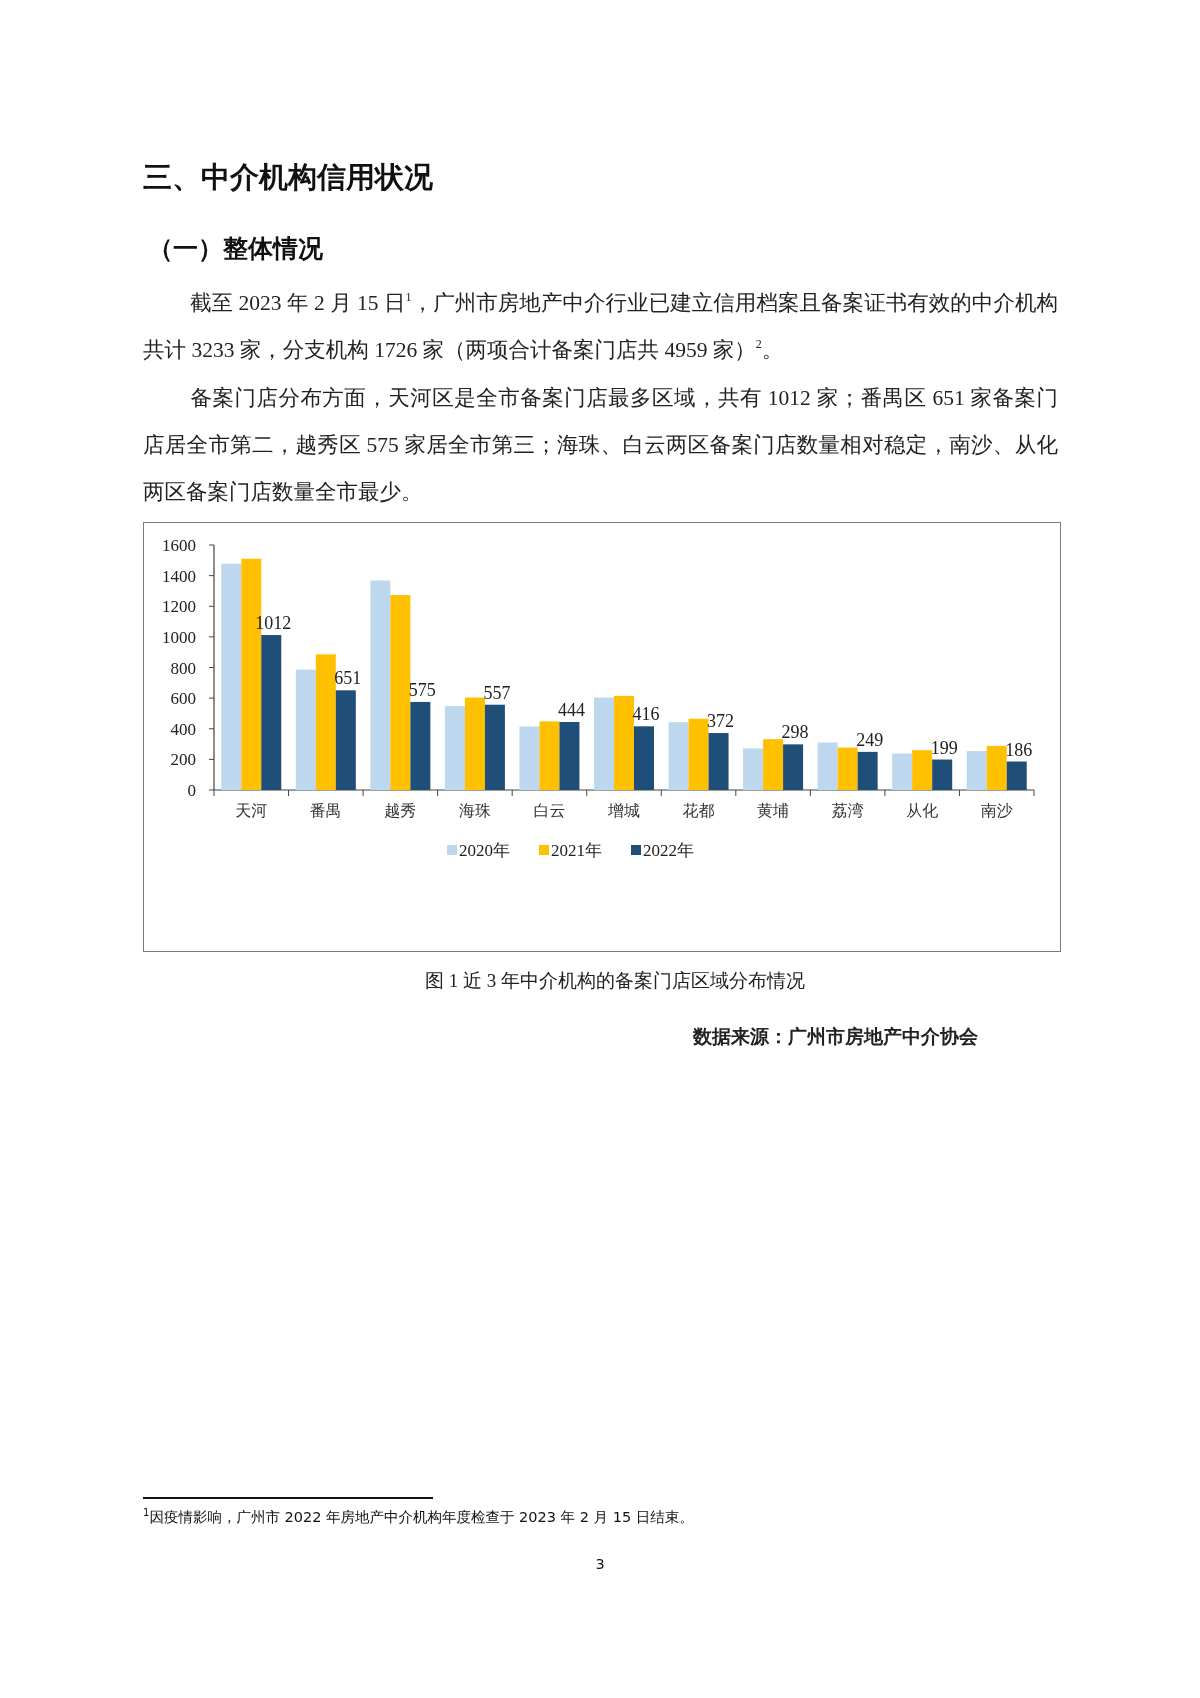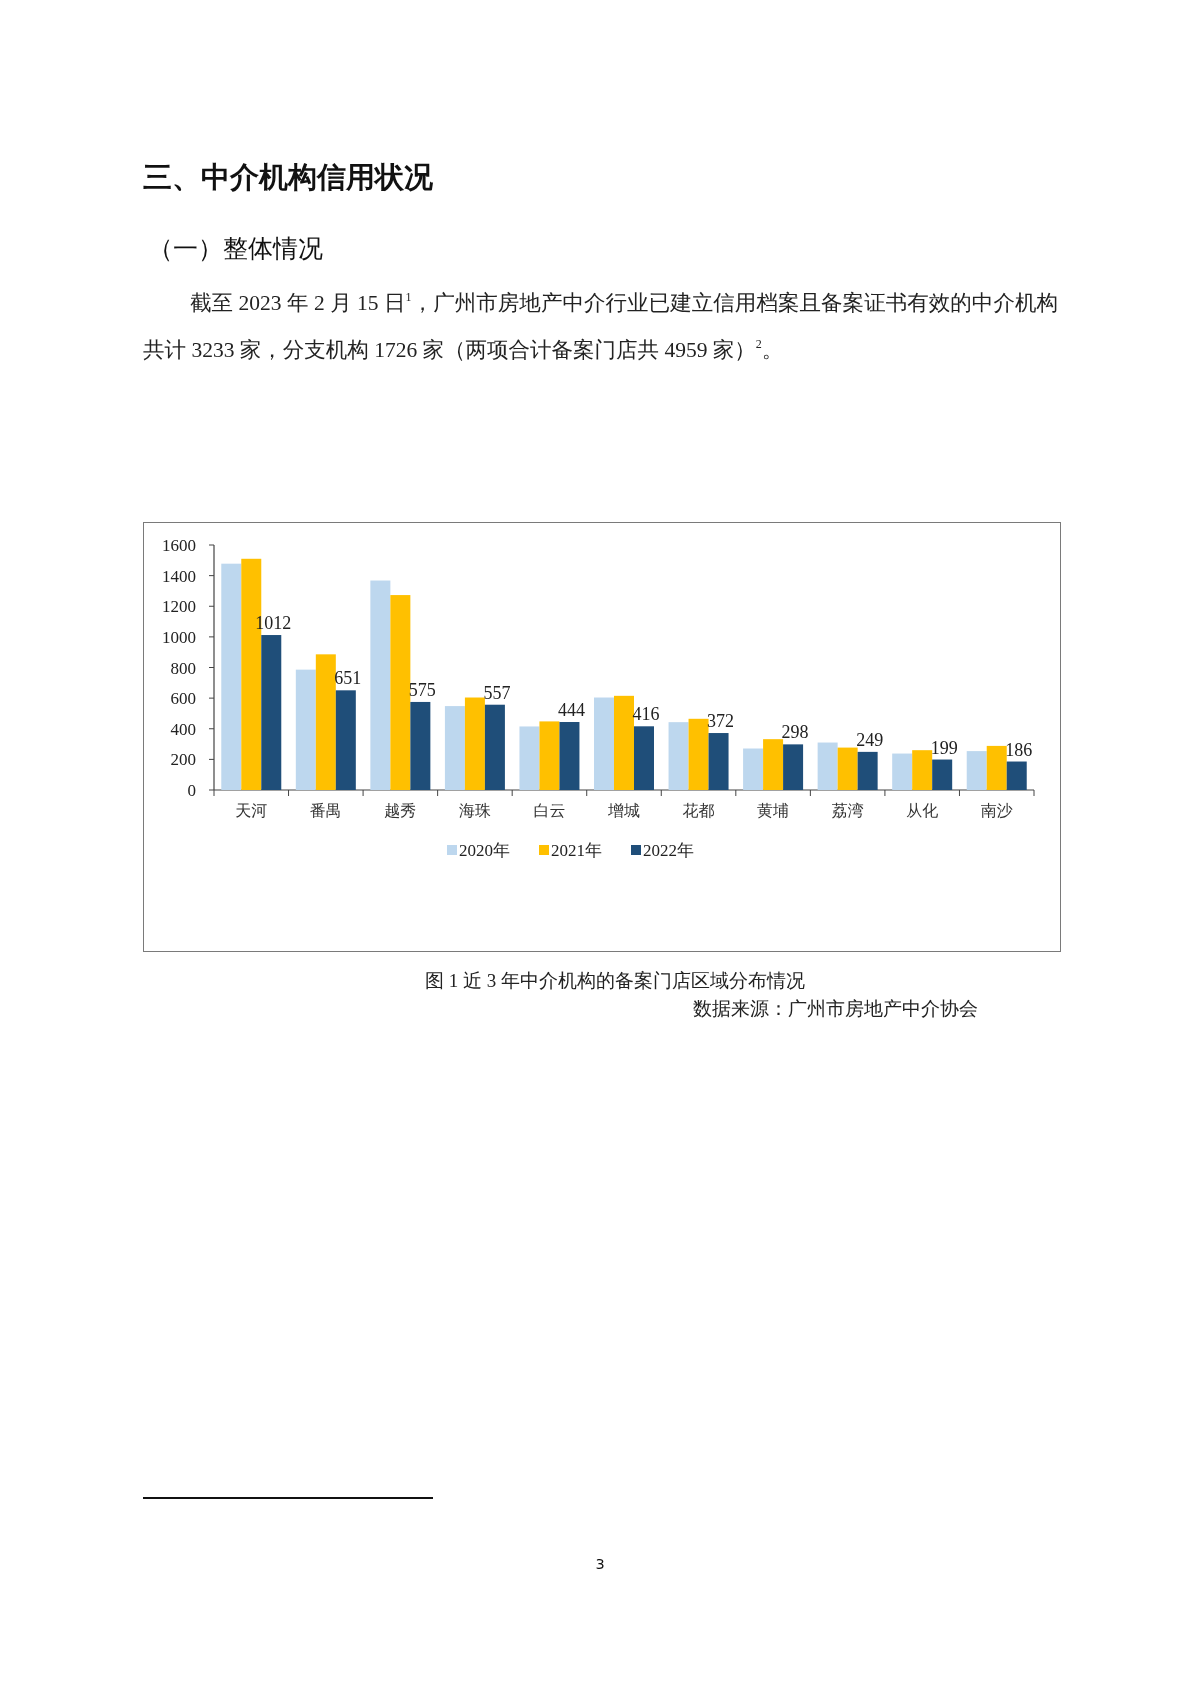--- a/index.html
+++ b/index.html
@@ -2,56 +2,57 @@
 <html><head>
 <meta charset="utf-8">
 <style>
   html, body { margin: 0; padding: 0; background: #ffffff; }
   body { width: 1200px; height: 1698px; position: relative; overflow: hidden;
          font-family: "Liberation Serif", "DejaVu Serif", serif; color: #1a1a1a; }
   .page { position: absolute; left: 0; top: 0; width: 1120px; height: 1698px; }
   .h1 { position: absolute; left: 143px; top: 158px; font-family: "DejaVu Sans", sans-serif;
         font-weight: bold; font-size: 29px; letter-spacing: 0px; color: #111; }
   .h2 { position: absolute; left: 148px; top: 232px; font-family: "DejaVu Sans", sans-serif;
-        font-weight: normal; font-size: 25px; color: #111; }
+        font-weight: bold; font-size: 25px; color: #111; }
   .para { position: absolute; left: 143px; width: 915px; font-size: 21.5px; line-height: 47px;
           text-align: justify; color: #222; }
   .para .indent { display: inline-block; width: 47px; }
   sup { font-size: 12px; vertical-align: 9px; line-height: 0; }
   .p1 { top: 280px; }
   .p2 { top: 375px; }
   .p3 { top: 1030px; }
   .p4 { top: 1263px; }
 
   .chart-box { position: absolute; left: 143px; top: 522px; width: 918px; height: 430px;
                border: 1.5px solid #7a7a7a; box-sizing: border-box; background: #fff; }
   .chart-svg { position: absolute; left: 0; top: 0; }
   .caption { position: absolute; top: 968px; left: 0; width: 1200px; text-align: center;
              font-size: 19px; color: #222; }
   .caption-inner { display: inline-block; margin-left: 30px; }
-  .source { position: absolute; top: 996px; right: 142px; font-size: 19px; color: #222; }
+  .source { position: absolute; top: 1024px; right: 142px; font-size: 19px; color: #222; font-weight: bold; }
 
   .fn-rule { position: absolute; left: 143px; top: 1497px; width: 290px; height: 1.5px; background: #111; }
   .fn { position: absolute; left: 143px; font-family: "DejaVu Sans", sans-serif; font-size: 14.5px; color: #111; }
   .fn1 { top: 1508px; }
   .fn2 { top: 1530px; }
   .fn sup { font-size: 10px; vertical-align: 6px; }
   .page-num { position: absolute; left: 0; width: 1200px; top: 1556px; text-align: center;
               font-family: "DejaVu Sans", sans-serif; font-size: 14.5px; color: #111; }
 </style>
 </head>
 <body>
 
 <div class="page">
 
   <div class="h1">三、中介机构信用状况</div>
   <div class="h2">（一）整体情况</div>
 
   <div class="para p1"><span class="indent"></span><span>截至 2023 年 2 月 15 日</span><sup>1</sup><span>，广州市房地产中介行业已建立信用档案且备案证书有效的中介机构共计 3233 家，分支机构 1726 家（两项合计备案门店共 4959 家）</span><sup>2</sup><span>。</span></div>
 
+  <div class="para p2"><span class="indent"></span><span>备案门店分布方面，天河区是全市备案门店最多区域，共有 1012 家；番禺区 651 家备案门店居全市第二，越秀区 575 家居全市第三；海珠、白云两区备案门店数量相对稳定，南沙、从化两区备案门店数量全市最少。</span></div>
 
   <div class="chart-box">
     <svg class="chart-svg" id="chart" width="918" height="430">
         <line x1="70" y1="22" x2="70" y2="267" stroke="#444" stroke-width="1.2"></line>
         <line x1="70" y1="267" x2="890" y2="267" stroke="#444" stroke-width="1.2"></line>
         <line x1="65" y1="267" x2="70" y2="267" stroke="#444" stroke-width="1"></line>
         <text x="52" y="273" text-anchor="end" font-size="17" font-family="&quot;Liberation Serif&quot;, serif" fill="#222">0</text>
         <line x1="65" y1="236.375" x2="70" y2="236.375" stroke="#444" stroke-width="1"></line>
         <text x="52" y="242.375" text-anchor="end" font-size="17" font-family="&quot;Liberation Serif&quot;, serif" fill="#222">200</text>
         <line x1="65" y1="205.75" x2="70" y2="205.75" stroke="#444" stroke-width="1"></line>
@@ -143,15 +144,16 @@
         <text x="499" y="333" font-size="17" font-family="&quot;Liberation Serif&quot;, serif" fill="#222">2022年</text>
       </svg>
   </div>
 
   <div class="caption"><span class="caption-inner">图 1   近 3 年中介机构的备案门店区域分布情况</span></div>
   <div class="source">数据来源：广州市房地产中介协会</div>
 
 
 
   <div class="fn-rule"></div>
+  <div class="fn fn1"><sup>1</sup><span>因疫情影响，广州市 2022 年房地产中介机构年度检查于 2023 年 2 月 15 日结束。</span></div>
 
   <div class="page-num">3</div>
 </div>
 
 </body></html>

